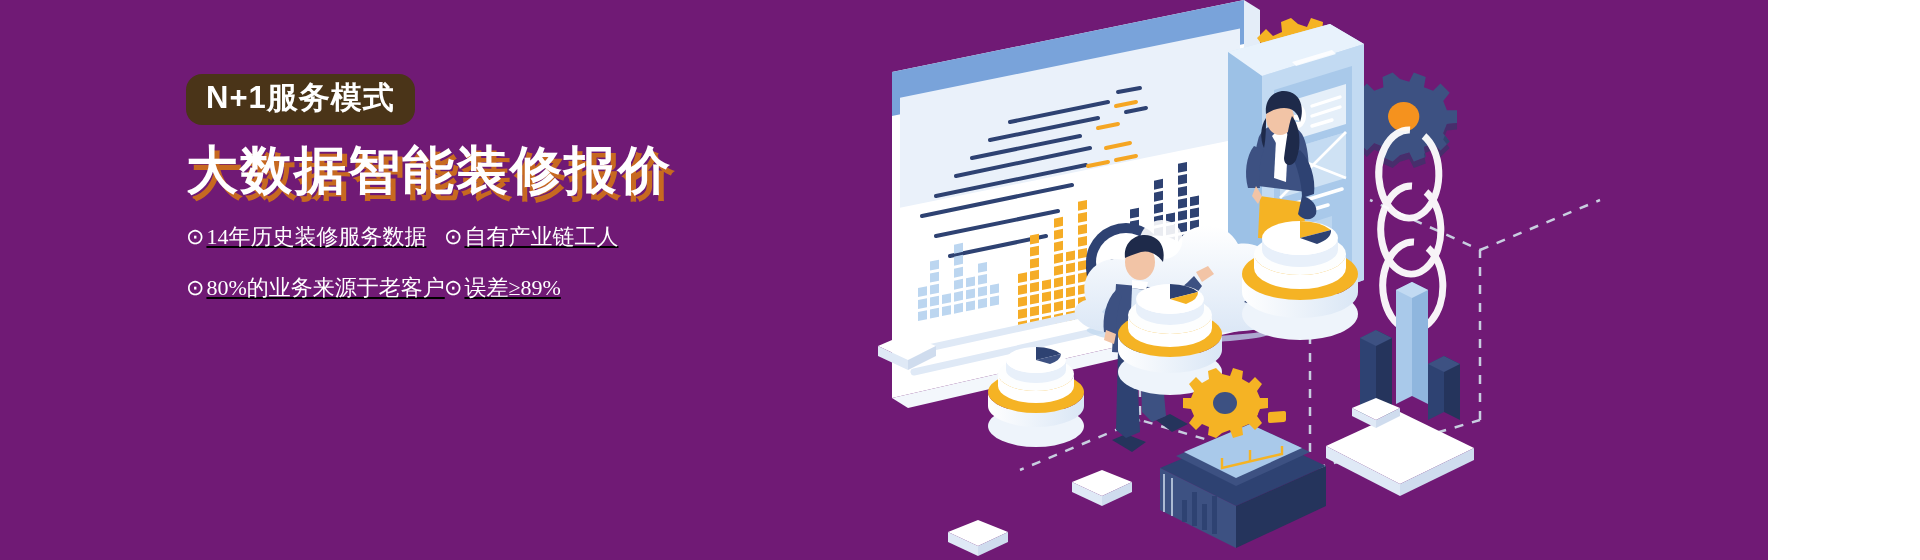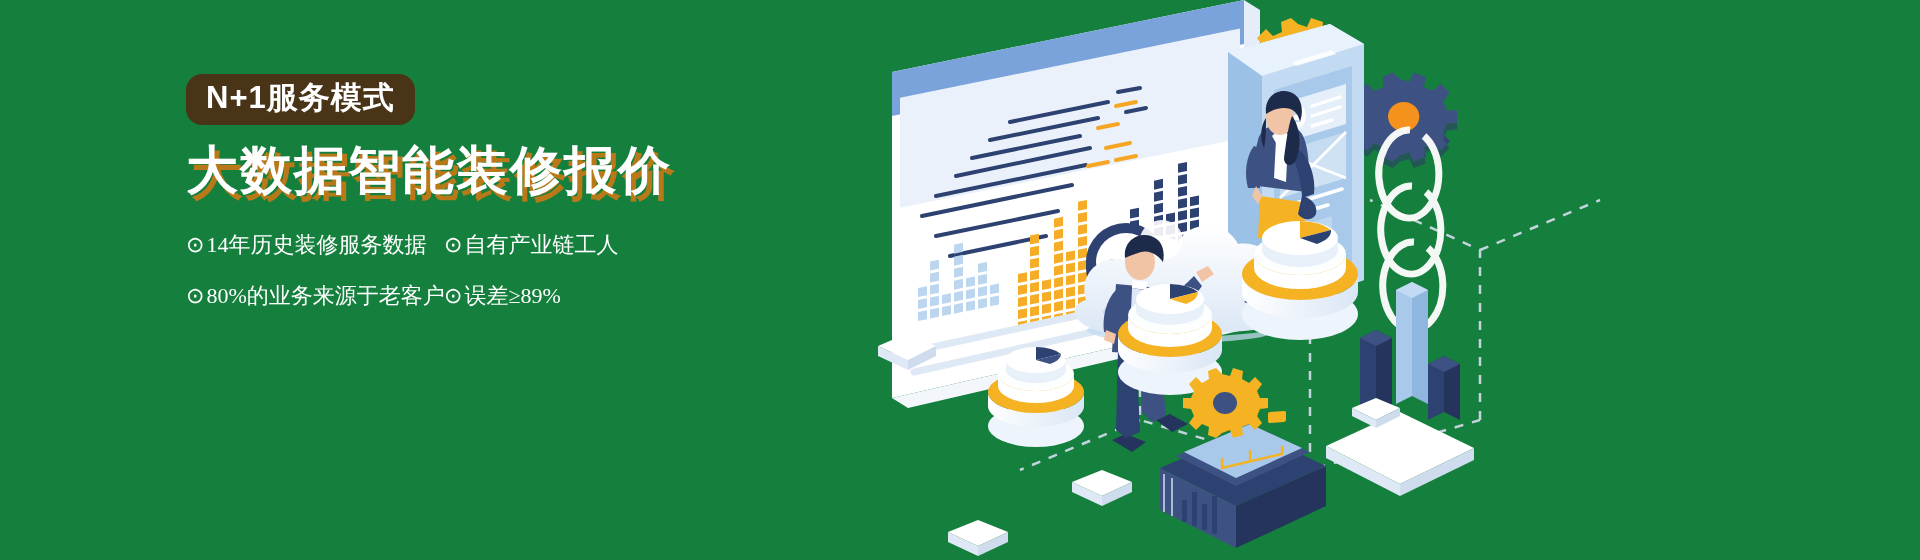--- a/index.html
+++ b/index.html
@@ -1,26 +1,26 @@
 <!DOCTYPE html>
 <html><head>
 <meta charset="utf-8">
 <style>
   html,body{margin:0;padding:0;}
   body{width:1920px;height:560px;overflow:hidden;font-family:"Liberation Sans",sans-serif;}
-  .banner{position:relative;width:1920px;height:560px;background:#15803d;overflow:hidden;}
+  .banner{position:relative;width:1768px;height:560px;background:#701a75;overflow:hidden;}
 
   
   .text-block{position:absolute;left:186px;top:74px;width:760px;}
   .badge{display:inline-block;background:#4a3418;color:#fff;border-radius:16px;
          padding:6px 20px 9px 20px;font-size:31px;font-weight:700;letter-spacing:1px;line-height:1.15;}
   .headline{margin-top:18px;font-size:52px;font-weight:700;color:#ffffff;letter-spacing:2px;
             line-height:1.04;text-shadow:5px 6px 0 rgba(214,120,18,.85);}
-  .bullets{margin-top:36px;display:flex;flex-wrap:wrap;width:520px;
-           font-family:"Liberation Serif",serif;}
+  .bullets{margin-top:28px;display:flex;flex-wrap:wrap;width:520px;
+           font-family:"Liberation Serif",serif;text-decoration:underline;}
   .bullet{font-size:22px;color:#ffffff;line-height:1.05;white-space:nowrap;}
   .bullet .mk{display:inline-block;margin-right:2px;}
   .b-c1{width:258px;margin-bottom:28px;}
   .b-c2{width:258px;margin-bottom:28px;}
 
   
   .art{position:absolute;left:840px;top:0;width:1080px;height:560px;}
   .art svg{display:block;}
 </style>
 </head>

